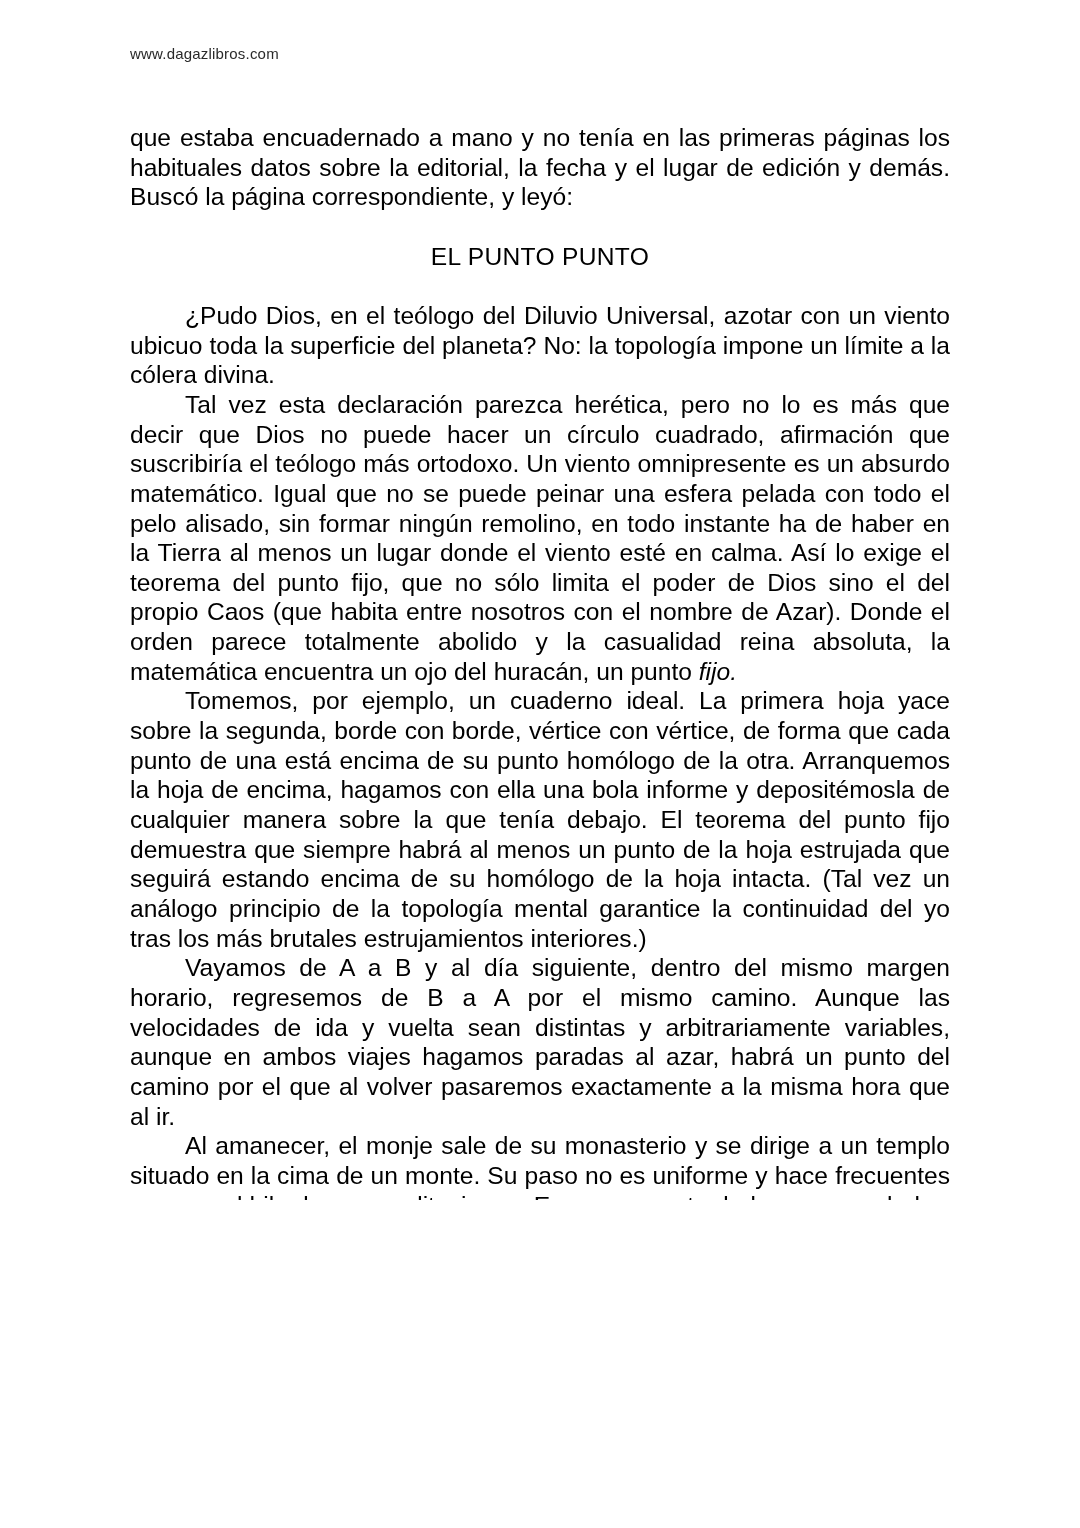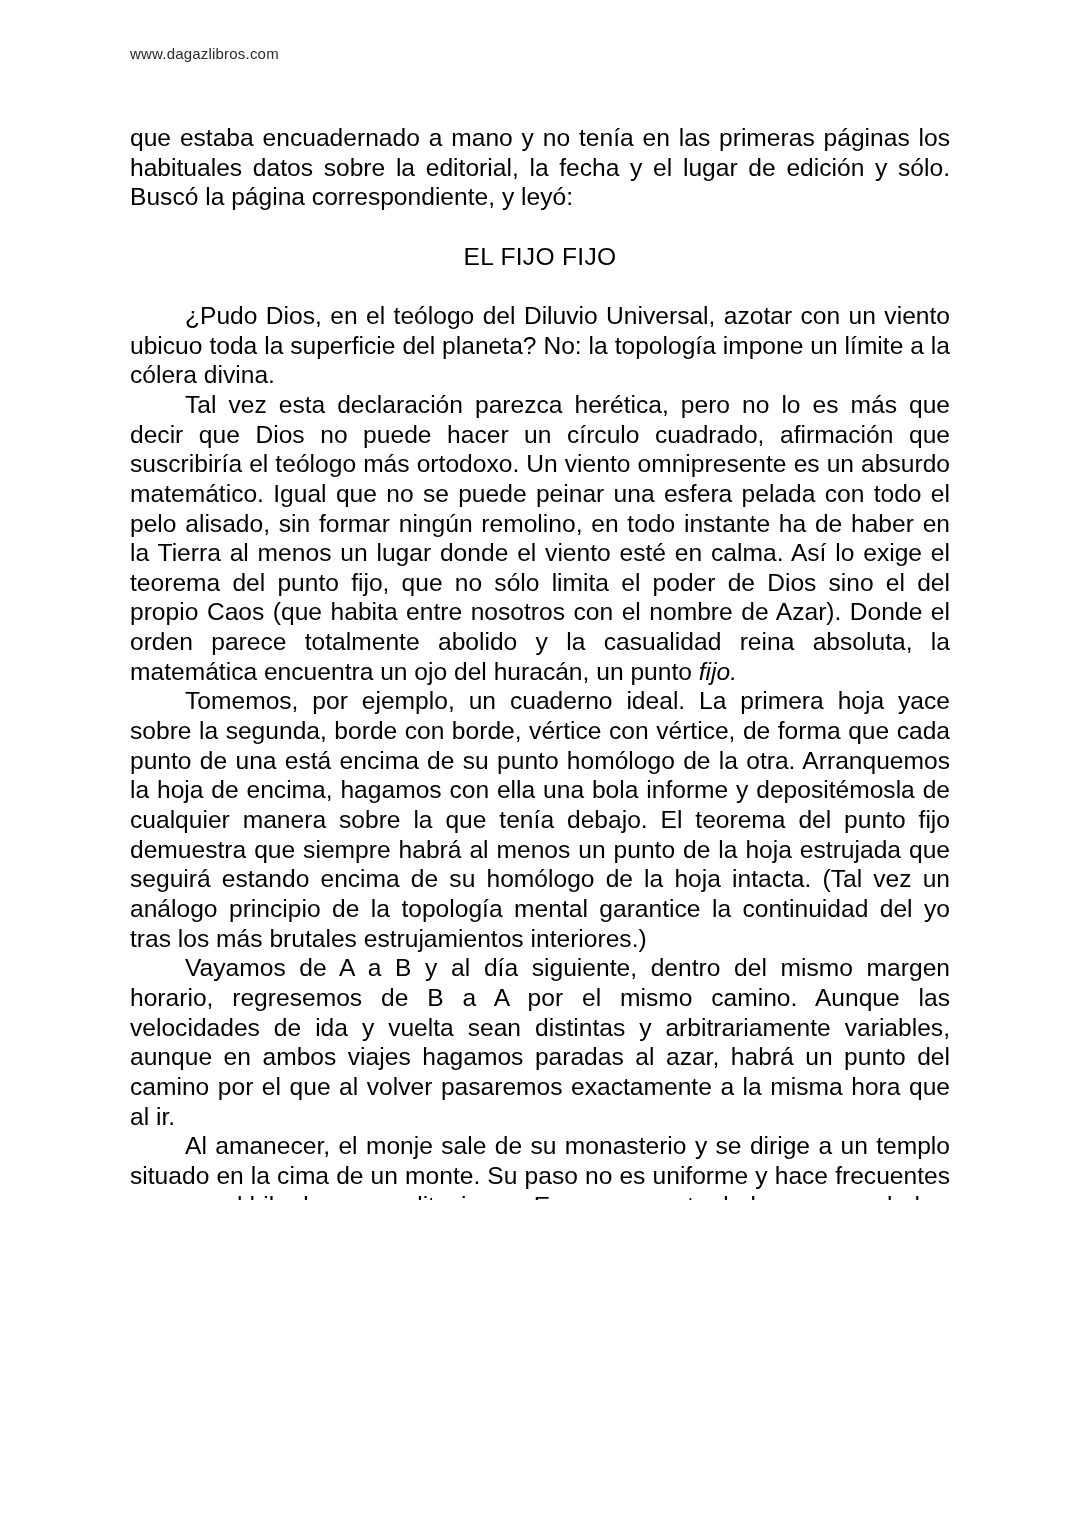--- a/index.html
+++ b/index.html
@@ -65,23 +65,23 @@
 </style>
 </head>
 <body>
 
 <div class="page">
 
   <div class="site-header">www.dagazlibros.com</div>
 
   <div class="content">
 
-    <p class="no-indent"><span>que estaba encuadernado a mano y no tenía en las primeras páginas los habituales datos sobre la editorial, la fecha y el lugar de edición y sólo. Buscó la página correspondiente, y leyó:</span></p>
+    <p class="no-indent"><span>que estaba encuadernado a mano y no tenía en las primeras páginas los habituales datos sobre la editorial, la fecha y el lugar de edición y demás. Buscó la página correspondiente, y leyó:</span></p>
 
-    <h1 class="doc-title">EL FIJO FIJO</h1>
+    <h1 class="doc-title">EL PUNTO PUNTO</h1>
 
     <div id="body-paragraphs">
         <p class="indent"><span>¿Pudo Dios, en el teólogo del Diluvio Universal, azotar con un viento ubicuo toda la superficie del planeta? No: la topología impone un límite a la cólera divina.</span></p>
         <p class="indent"><span>Tal vez esta declaración parezca herética, pero no lo es más que decir que Dios no puede hacer un círculo cuadrado, afirmación que suscribiría el teólogo más ortodoxo. Un viento omnipresente es un absurdo matemático. Igual que no se puede peinar una esfera pelada con todo el pelo alisado, sin formar ningún remolino, en todo instante ha de haber en la Tierra al menos un lugar donde el viento esté en calma. Así lo exige el teorema del punto fijo, que no sólo limita el poder de Dios sino el del propio Caos (que habita entre nosotros con el nombre de Azar). Donde el orden parece totalmente abolido y la casualidad reina absoluta, la matemática encuentra un ojo del huracán, un punto </span><i>fijo.</i></p>
         <p class="indent"><span>Tomemos, por ejemplo, un cuaderno ideal. La primera hoja yace sobre la segunda, borde con borde, vértice con vértice, de forma que cada punto de una está encima de su punto homólogo de la otra. Arranquemos la hoja de encima, hagamos con ella una bola informe y depositémosla de cualquier manera sobre la que tenía debajo. El teorema del punto fijo demuestra que siempre habrá al menos un punto de la hoja estrujada que seguirá estando encima de su homólogo de la hoja intacta. (Tal vez un análogo principio de la topología mental garantice la continuidad del yo tras los más brutales estrujamientos interiores.)</span></p>
         <p class="indent"><span>Vayamos de A a B y al día siguiente, dentro del mismo margen horario, regresemos de B a A por el mismo camino. Aunque las velocidades de ida y vuelta sean distintas y arbitrariamente variables, aunque en ambos viajes hagamos paradas al azar, habrá un punto del camino por el que al volver pasaremos exactamente a la misma hora que al ir.</span></p>
         <p class="indent"><span>Al amanecer, el monje sale de su monasterio y se dirige a un templo situado en la cima de un monte. Su paso no es uniforme y hace frecuentes pausas, al hilo de sus meditaciones. En un momento dado se para a beber en una fuente que hay a la orilla del camino y observa que la sombra de un árbol solitario incide exactamente en el lugar donde el</span></p>
       </div>
 
   </div>

